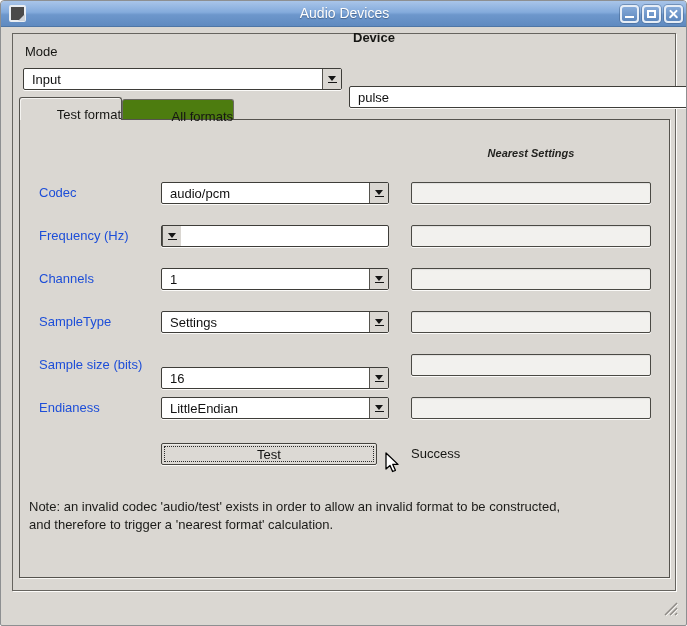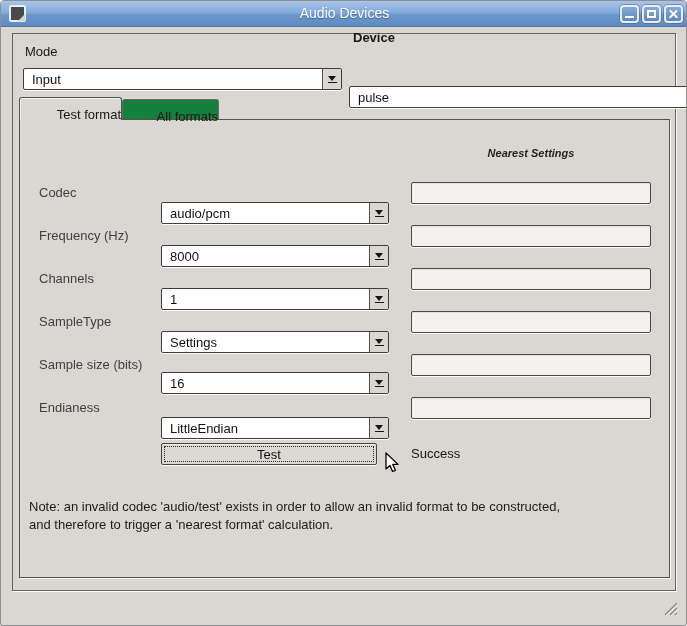--- a/index.html
+++ b/index.html
@@ -90,31 +90,31 @@
     position:absolute; font-size:13px; color:#161613; text-align:right;
     border:1px solid #55534e; border-bottom:none; border-radius:3px 3px 0 0;
     padding-top:9px;
   }
   .tab.active {
     left:18px; top:96px; width:103px; height:23px;
     background:#dad7d2; z-index:3;
     box-shadow:inset 1px 1px 0 #f4f3f0;
   }
   .tab.inactive {
-    left:121px; top:98px; width:97px; height:20px;
-    background:#15803d; z-index:1; border-color:#6b6964;
+    left:121px; top:98px; width:112px; height:20px;
+    background:#4d7c0f; z-index:1; border-color:#6b6964;
   }
 
   
   .col-head { position:absolute; font-style:italic; color:#232320; text-align:center; }
   .col-head.actual  { left:160px; top:143px; width:240px; font-size:14px; }
   .col-head.nearest { left:410px; top:146px; width:240px; font-size:11px; font-weight:bold; }
 
-  .row-label { position:absolute; left:38px; font-size:13px; color:#404040; }
-  .row-combo { left:160px; width:228px;margin-top:20px; }
+  .row-label { position:absolute; left:38px; font-size:13px; color:#1d4ed8; }
+  .row-combo { left:160px; width:228px; }
   .nearest-field {
     position:absolute; left:410px; width:240px; height:22px;
     background:#f2f1ee; border:1px solid #4a4944; border-radius:2px;
     box-shadow:0 1px 0 #fbfaf8, inset 0 1px 1px rgba(0,0,0,.07);
     font-size:13px; color:#333; padding:0 4px;
   }
 
   
   .test-btn {
     position:absolute; left:160px; top:442px; width:216px; height:22px;
@@ -192,21 +192,20 @@
     <span class="combo-text">audio/pcm</span>
     <span class="combo-btn">
         <span class="tri"></span>
         <span class="underbar"></span>
       </span>
   </div>
   <div class="nearest-field" style="top:181px;"></div>
 
   <div class="row-label" style="top:227px;">Frequency (Hz)</div>
   <div class="combo row-combo" style="top:224px;">
-    <span class="combo-text">8000</span>
     <span class="combo-btn">
         <span class="tri"></span>
         <span class="underbar"></span>
       </span>
   </div>
   <div class="nearest-field" style="top:224px;"></div>
 
   <div class="row-label" style="top:270px;">Channels</div>
   <div class="combo row-combo" style="top:267px;">
     <span class="combo-text">1</span>
@@ -221,21 +220,21 @@
   <div class="combo row-combo" style="top:310px;">
     <span class="combo-text">Settings</span>
     <span class="combo-btn">
         <span class="tri"></span>
         <span class="underbar"></span>
       </span>
   </div>
   <div class="nearest-field" style="top:310px;"></div>
 
   <div class="row-label" style="top:356px;">Sample size (bits)</div>
-  <div class="combo row-combo" style="top:351px;">
+  <div class="combo row-combo" style="top:366px;">
     <span class="combo-text">16</span>
     <span class="combo-btn">
         <span class="tri"></span>
         <span class="underbar"></span>
       </span>
   </div>
   <div class="nearest-field" style="top:353px;"></div>
 
   <div class="row-label" style="top:399px;">Endianess</div>
   <div class="combo row-combo" style="top:396px;">

